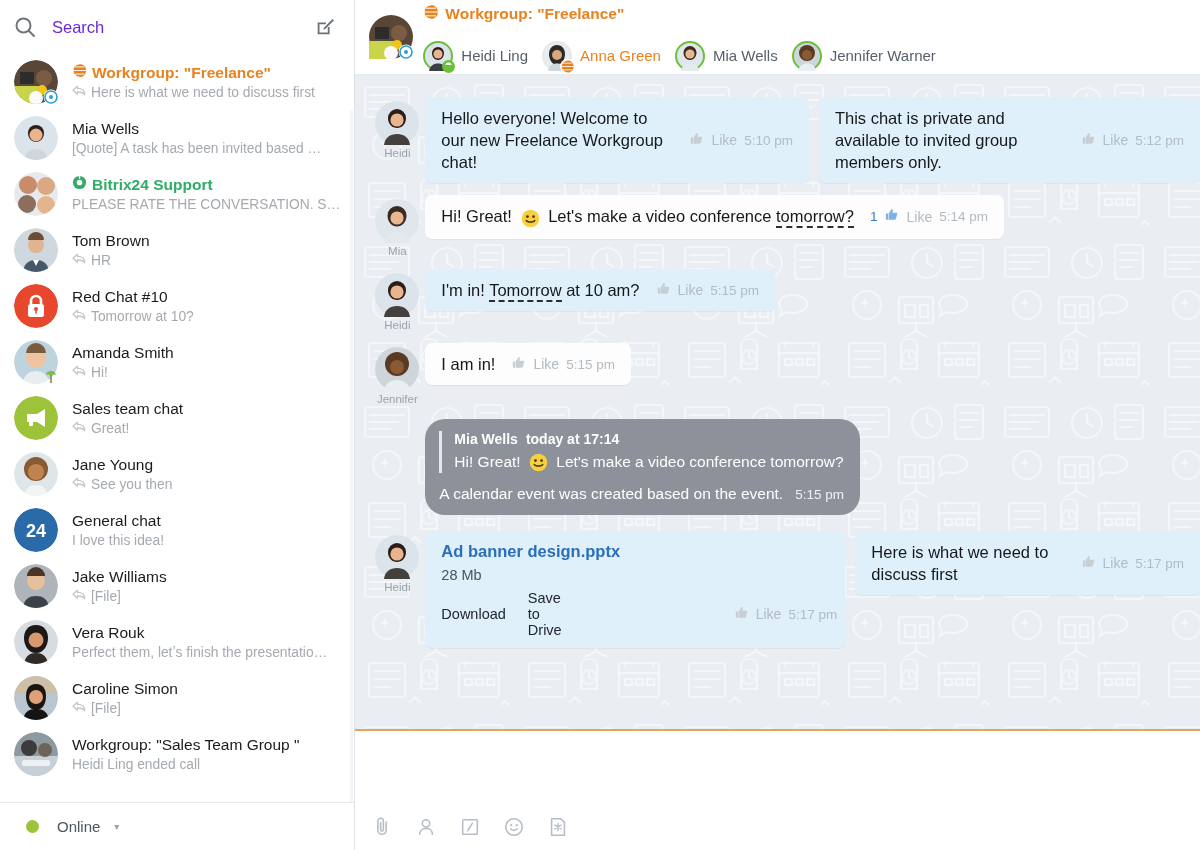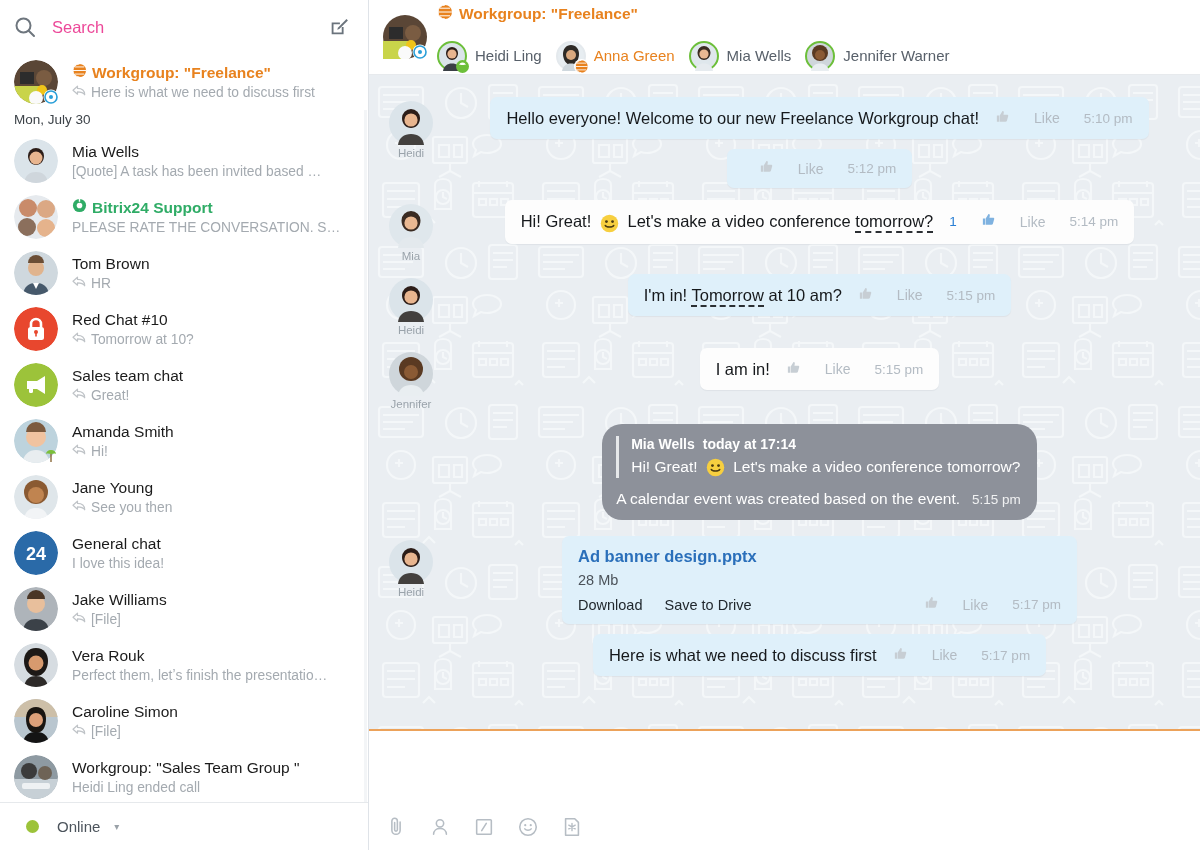--- a/index.html
+++ b/index.html
@@ -20,21 +20,21 @@
     display: flex; flex-direction: column;
   }
   .search-bar {
     height: 54px; flex: 0 0 54px;
     display: flex; align-items: center;
     padding: 0 16px 0 14px;
   }
   .search-ico { width: 30px; display:flex; align-items:center; justify-content:flex-start; }
   .search-text {
     flex: 1; margin-left: 8px;
-    font-size: 16.5px; color: #ec4899;
+    font-size: 16.5px; color: #6d28d9;
   }
   .compose-ico { width: 26px; height: 26px; display:flex; align-items:center; justify-content:center; }
 
   .chatlist {
     flex: 1 1 auto;
     overflow: hidden;
     position: relative;
   }
   .chat-row {
     display: flex; align-items: center;
@@ -129,34 +129,34 @@
     height: 100%;
   }
   .msg-group { display: flex; align-items: flex-start; padding: 0 0 0 14px; }
   .msg-av-col {
     width: 56px; flex: 0 0 56px;
     display: flex; flex-direction: column; align-items: center;
     padding-top: 4px;
   }
   .msg-av { width: 44px; height: 44px; border-radius: 50%; position: relative; }
   .msg-av-name { font-size: 11.5px; color: #9aa3ab; margin-top: 2px; }
-  .msg-col { flex: 1 1 auto; display: flex; flex-direction: column; align-items: center; gap: 10px; }
+  .msg-col { flex: 1 1 auto; display: flex; flex-direction: row; align-items: flex-start; gap: 10px; }
 
   .bubble {
     border-radius: 7px;
     padding: 10px 16px;
     display: inline-flex; align-items: center;
     max-width: 760px;
     box-shadow: 0 1px 1px rgba(40,50,60,.06);
   }
   .bubble.blue { background: #dff0fa; }
   .bubble.white { background: #fdfdfd; }
   .bubble-text { font-size: 16.5px; color: #16191c; line-height: 22px; }
   .dotted-underline { border-bottom: 2px dashed #2b2f33; padding-bottom: 1px; }
-  .meta { display: inline-flex; align-items: center; gap: 24px; margin-left: 16px; flex: 0 0 auto; }
+  .meta { display: inline-flex; align-items: center; gap: 7px; margin-left: 16px; flex: 0 0 auto; }
   .likecount { font-size: 13.5px; color: #2a7fd4; }
   .likelbl { font-size: 14px; color: #b3bbc3; }
   .time { font-size: 13.5px; color: #b3bbc3; }
   .emoji { display: inline-block; vertical-align: middle; margin: 0 4px; }
 
   
   .gray-block {
     background: #8d919a;
     border-radius: 20px;
     padding: 12px 16px 12px 14px;
@@ -251,21 +251,20 @@
             <span class="reply-arrow">
               <svg width="14" height="12" viewBox="0 0 14 12">
                   <path d="M5.5 1.2L1 5.2l4.5 4v-2.4c4 0 6 1 7.2 3 0-4.5-2.6-6.4-7.2-6.4z" fill="none" stroke="#a4aab0" stroke-width="1.2" stroke-linejoin="round"></path>
                 </svg>
             </span>
             <span>Here is what we need to discuss first</span>
           </div>
         </div>
       </div>
 
-      <div class="daylabel">Mon, July 30</div>
 
       <div class="chat-row">
         <div class="avatar">
             <span class="ph">
               <svg width="44" height="44" viewBox="0 0 44 44">
                 <circle cx="22" cy="22" r="22" fill="#dbe4ea"></circle>
                 <path d="M22 9a8 8 0 018 8c0 5-3.6 9-8 9s-8-4-8-9a8 8 0 018-8z" fill="#2c1d18"></path>
                 <circle cx="22" cy="19" r="6.5" fill="#e8b58f"></circle>
                 <path d="M10 44c1-8 6-11 12-11s11 3 12 11z" fill="#cfd6dc"></path>
               </svg>
@@ -343,61 +342,61 @@
             <span class="reply-arrow"><svg width="14" height="12" viewBox="0 0 14 12">
                   <path d="M5.5 1.2L1 5.2l4.5 4v-2.4c4 0 6 1 7.2 3 0-4.5-2.6-6.4-7.2-6.4z" fill="none" stroke="#a4aab0" stroke-width="1.2" stroke-linejoin="round"></path>
                 </svg></span>
             <span>Tomorrow at 10?</span>
           </div>
         </div>
       </div>
 
       <div class="chat-row">
         <div class="avatar">
+          <span class="ph">
+              <svg width="44" height="44" viewBox="0 0 44 44">
+                <circle cx="22" cy="22" r="22" fill="#bdd3dd"></circle>
+                <circle cx="22" cy="18" r="10" fill="#f0c3a0"></circle>
+                <path d="M12 13a10 10 0 0120 0z" fill="#7c5a3e"></path>
+                <path d="M8 44c2-9 7-13 14-13s12 4 14 13z" fill="#e8edf0"></path>
+              </svg>
+            </span>
+          <svg width="14" height="14" viewBox="0 0 14 14" style="position:absolute;right:0;bottom:0;">
+              <path d="M7 1c3 0 5 2 5 4-2-1-3 0-5 0s-3-1-5 0c0-2 2-4 5-4z" fill="#7bbf3a"></path>
+              <rect x="6.3" y="5" width="1.4" height="8" fill="#8a6a3a"></rect>
+            </svg>
+        </div>
+        <div class="chat-meta">
+          <div class="chat-title">Amanda Smith</div>
+          <div class="chat-sub">
+            <span class="reply-arrow"><svg width="14" height="12" viewBox="0 0 14 12">
+                  <path d="M5.5 1.2L1 5.2l4.5 4v-2.4c4 0 6 1 7.2 3 0-4.5-2.6-6.4-7.2-6.4z" fill="none" stroke="#a4aab0" stroke-width="1.2" stroke-linejoin="round"></path>
+                </svg></span>
+            <span>Hi!</span>
+          </div>
+        </div>
+      </div>
+
+      <div class="chat-row">
+        <div class="avatar">
             <span class="ph">
               <svg width="44" height="44" viewBox="0 0 44 44">
                 <circle cx="22" cy="22" r="22" fill="#9cc33a"></circle>
                 <path d="M13 18h10l8-5v18l-8-5H13z" fill="#fff"></path>
                 <rect x="15" y="23" width="4" height="7" rx="1.5" fill="#fff"></rect>
               </svg>
             </span>
           </div>
         <div class="chat-meta">
           <div class="chat-title">Sales team chat</div>
           <div class="chat-sub">
             <span class="reply-arrow"><svg width="14" height="12" viewBox="0 0 14 12">
                   <path d="M5.5 1.2L1 5.2l4.5 4v-2.4c4 0 6 1 7.2 3 0-4.5-2.6-6.4-7.2-6.4z" fill="none" stroke="#a4aab0" stroke-width="1.2" stroke-linejoin="round"></path>
                 </svg></span>
             <span>Great!</span>
-          </div>
-        </div>
-      </div>
-
-      <div class="chat-row">
-        <div class="avatar">
-          <span class="ph">
-              <svg width="44" height="44" viewBox="0 0 44 44">
-                <circle cx="22" cy="22" r="22" fill="#bdd3dd"></circle>
-                <circle cx="22" cy="18" r="10" fill="#f0c3a0"></circle>
-                <path d="M12 13a10 10 0 0120 0z" fill="#7c5a3e"></path>
-                <path d="M8 44c2-9 7-13 14-13s12 4 14 13z" fill="#e8edf0"></path>
-              </svg>
-            </span>
-          <svg width="14" height="14" viewBox="0 0 14 14" style="position:absolute;right:0;bottom:0;">
-              <path d="M7 1c3 0 5 2 5 4-2-1-3 0-5 0s-3-1-5 0c0-2 2-4 5-4z" fill="#7bbf3a"></path>
-              <rect x="6.3" y="5" width="1.4" height="8" fill="#8a6a3a"></rect>
-            </svg>
-        </div>
-        <div class="chat-meta">
-          <div class="chat-title">Amanda Smith</div>
-          <div class="chat-sub">
-            <span class="reply-arrow"><svg width="14" height="12" viewBox="0 0 14 12">
-                  <path d="M5.5 1.2L1 5.2l4.5 4v-2.4c4 0 6 1 7.2 3 0-4.5-2.6-6.4-7.2-6.4z" fill="none" stroke="#a4aab0" stroke-width="1.2" stroke-linejoin="round"></path>
-                </svg></span>
-            <span>Hi!</span>
           </div>
         </div>
       </div>
 
       <div class="chat-row">
         <div class="avatar">
             <span class="ph">
               <svg width="44" height="44" viewBox="0 0 44 44">
                 <circle cx="22" cy="22" r="22" fill="#dfe6ea"></circle>
                 <circle cx="22" cy="17" r="12" fill="#8a5a32"></circle>
@@ -668,20 +667,21 @@
               <span class="bubble-text">Hello everyone! Welcome to our new Freelance Workgroup chat!</span>
               <span class="meta">
                 <span><svg width="15" height="15" viewBox="0 0 16 16">
                       <path d="M5 7l3-5c1 0 1.6.7 1.4 1.6L9 6h4c.8 0 1.3.7 1.1 1.4l-1.4 5c-.2.7-.8 1.1-1.5 1.1H5zM2 7h2.4v6.5H2z" fill="#c7ced4"></path>
                     </svg></span>
                 <span class="likelbl">Like</span>
                 <span class="time">5:10 pm</span>
               </span>
             </div>
             <div class="bubble blue">
+              <span class="bubble-text">This chat is private and available to invited group members only.</span>
               <span class="meta">
                 <span><svg width="15" height="15" viewBox="0 0 16 16">
                       <path d="M5 7l3-5c1 0 1.6.7 1.4 1.6L9 6h4c.8 0 1.3.7 1.1 1.4l-1.4 5c-.2.7-.8 1.1-1.5 1.1H5zM2 7h2.4v6.5H2z" fill="#c7ced4"></path>
                     </svg></span>
                 <span class="likelbl">Like</span>
                 <span class="time">5:12 pm</span>
               </span>
             </div>
           </div>
         </div>

